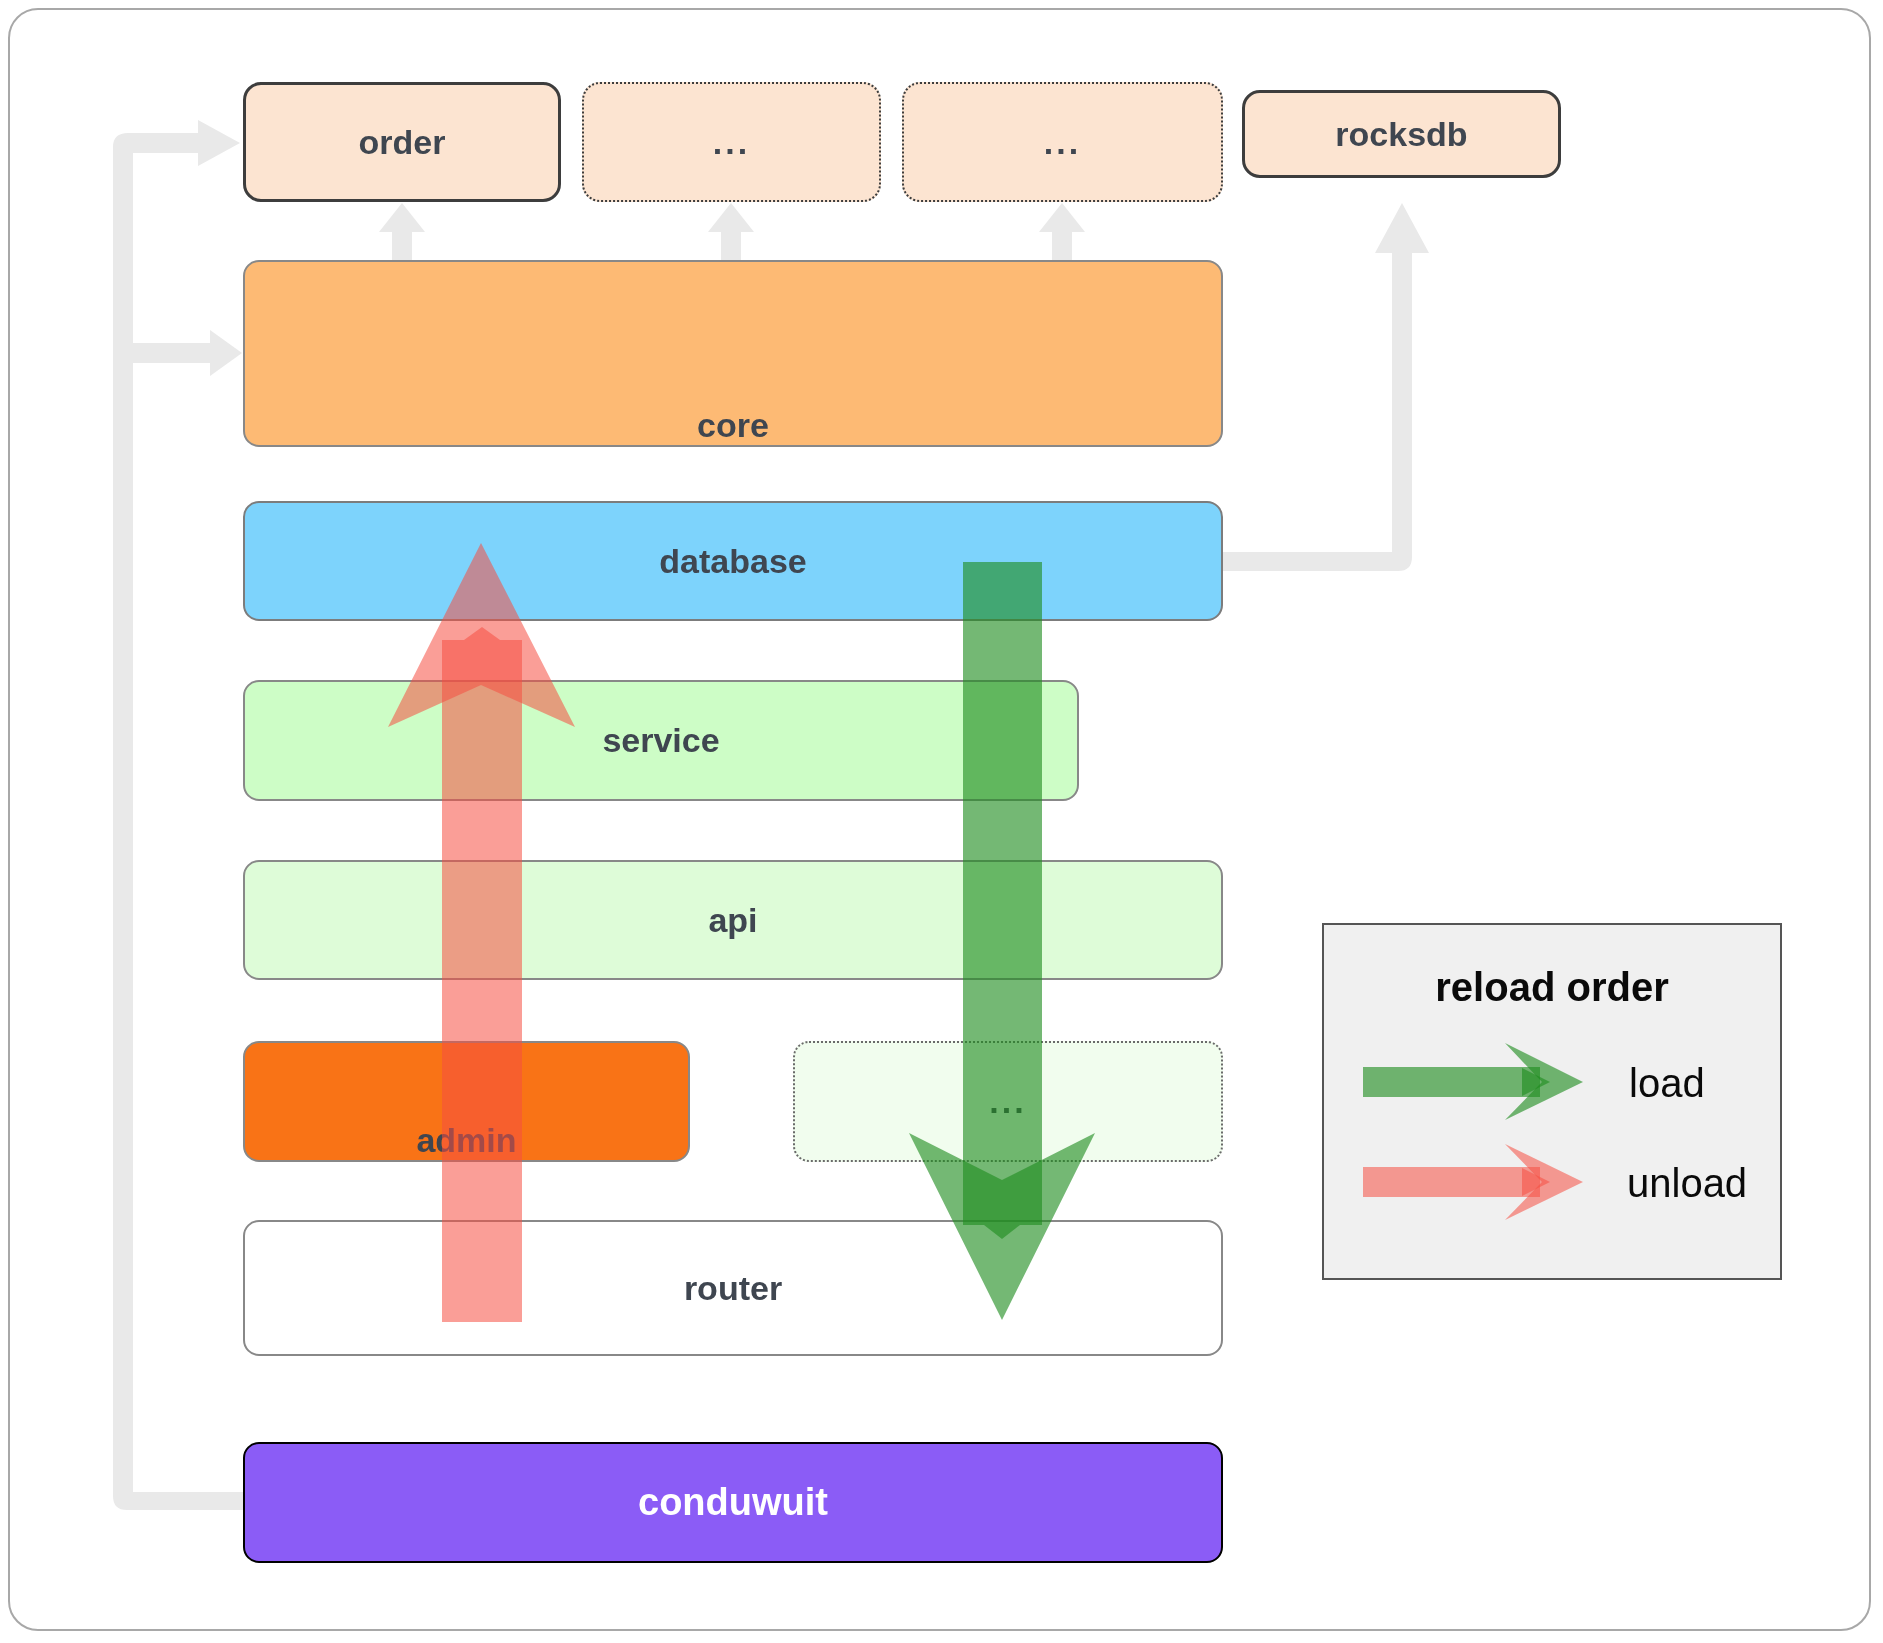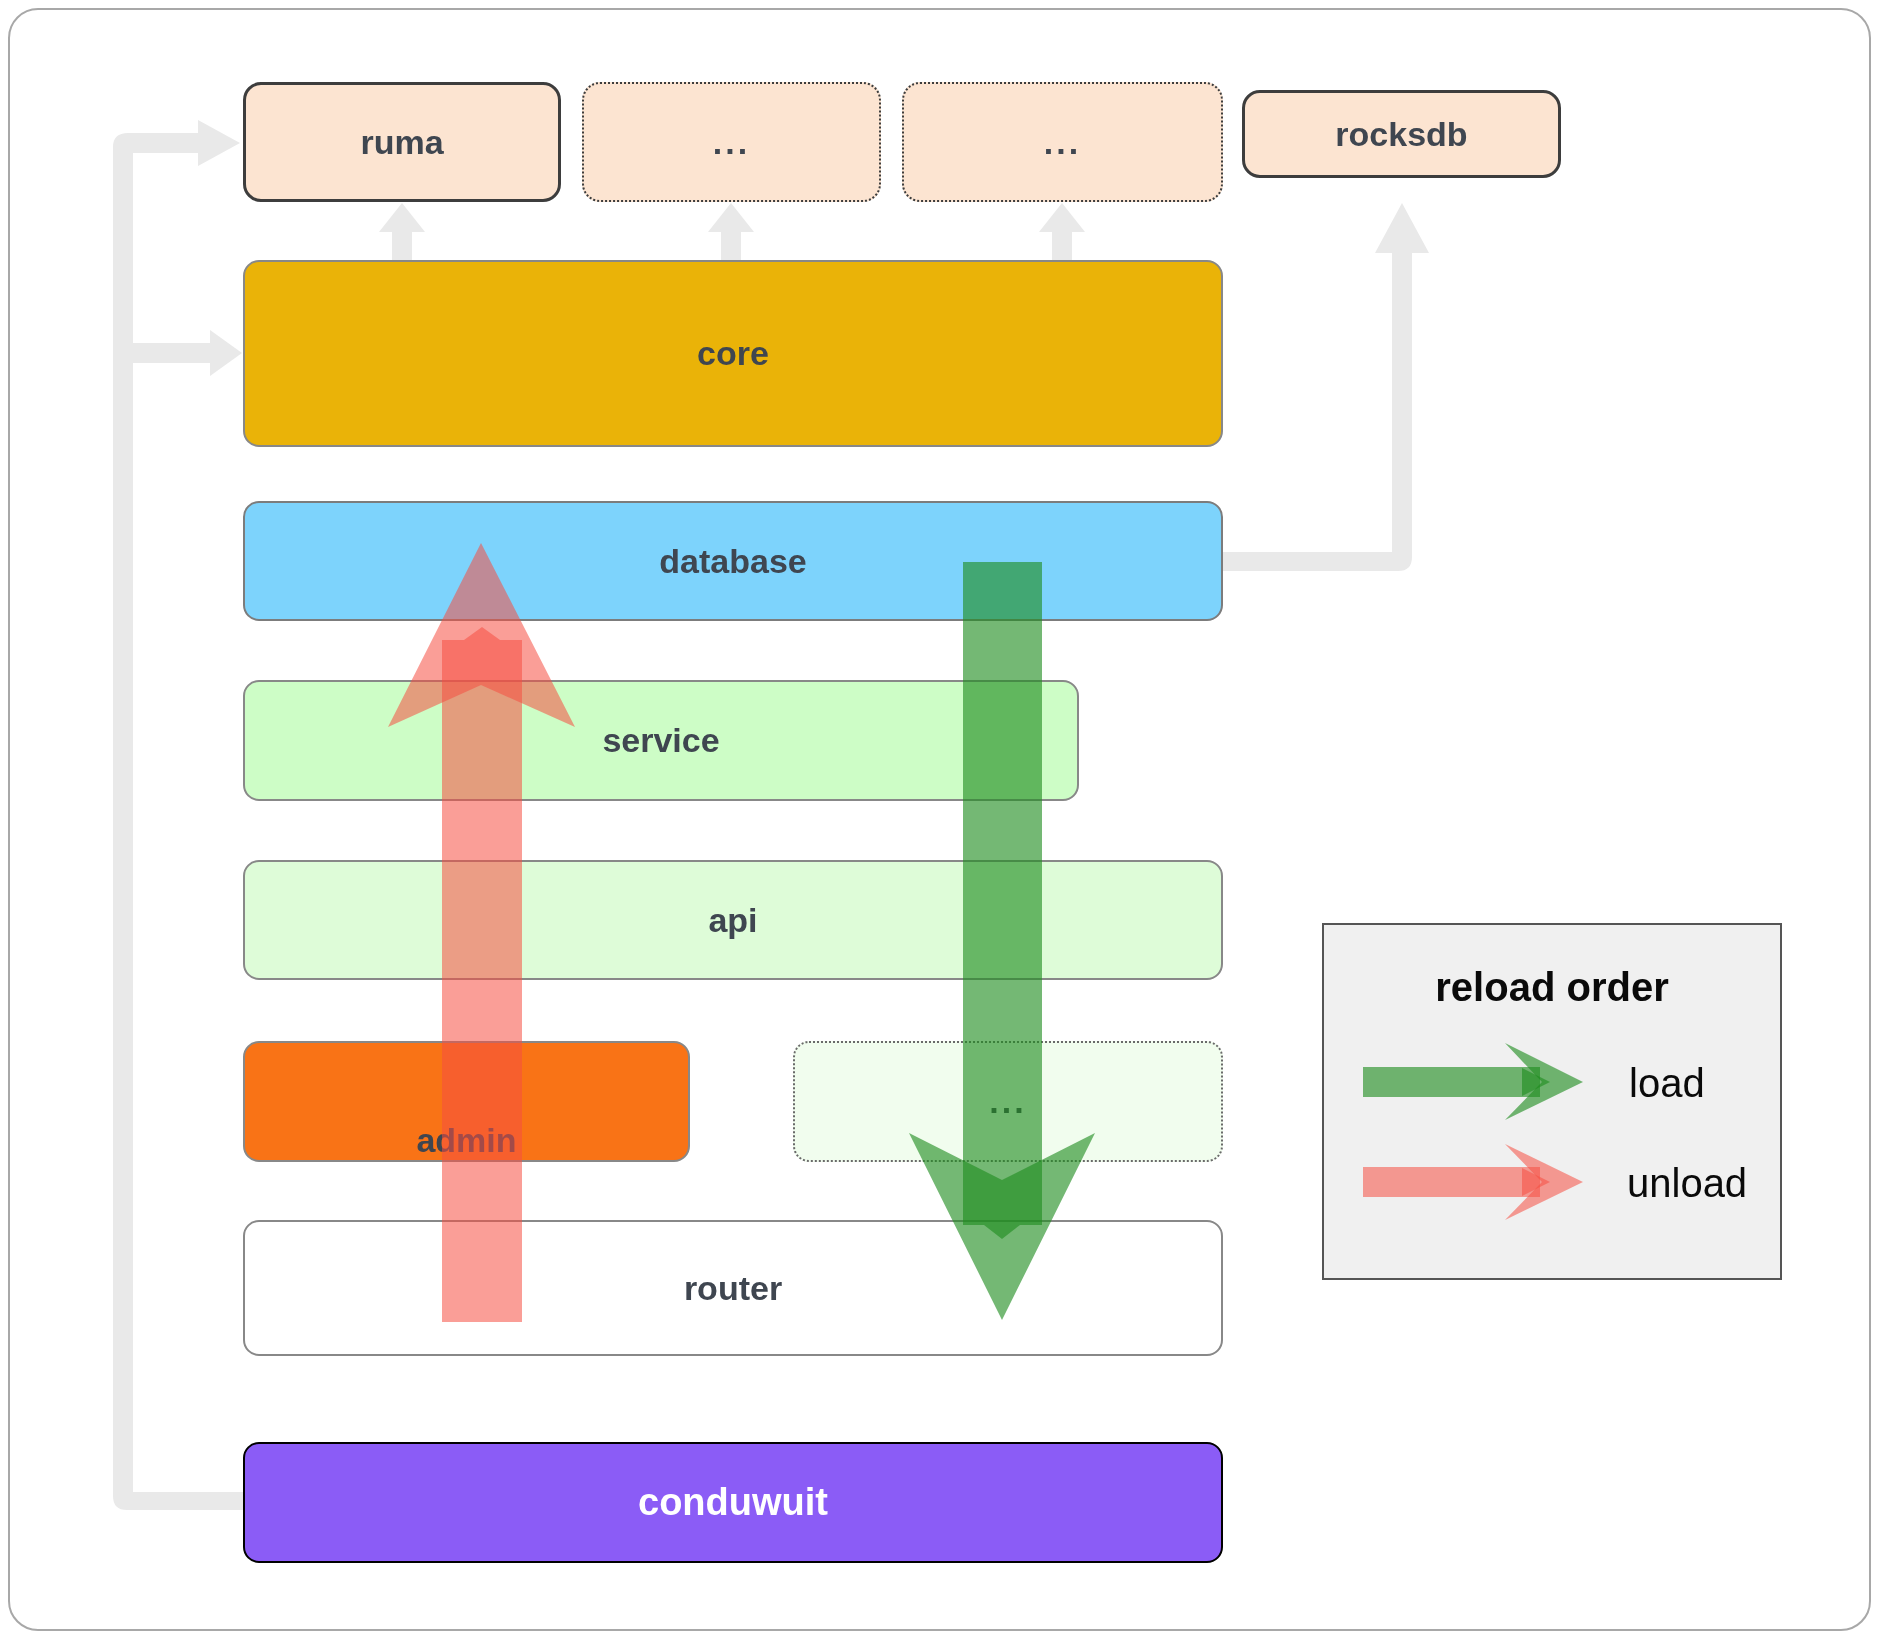--- a/index.html
+++ b/index.html
@@ -6,21 +6,21 @@
   body{font-family:"Liberation Sans","DejaVu Sans",sans-serif;}
   #stage{position:relative;width:1883px;height:1643px;background:#ffffff;overflow:hidden;}
   .frame{position:absolute;left:8px;top:8px;width:1863px;height:1623px;
          border:2px solid #a8a8a8;border-radius:30px;box-sizing:border-box;}
   .box{position:absolute;box-sizing:border-box;display:flex;align-items:center;justify-content:center;
        font-size:34px;font-weight:600;color:#3f4650;border-radius:16px;}
   .crate{background:#fce4d1;border:3px solid #3d3d3d;border-radius:18px;}
   .crate-dotted{background:#fce4d1;border:2px dotted #3d3d3d;border-radius:18px;font-weight:700;}
   .layer{border:2px solid #888888;}
   .dots{font-weight:700;letter-spacing:3px;}
-  #core-box{background:#eab308;}
+  #core-box{background:#fdba74;align-items:flex-end;}
   #database-box{background:#7dd3fc;border-color:#7c7c7c;}
   #service-box{background:#cdfdc6;}
   #api-box{background:#defcd8;}
   #admin-box{background:#f97316;align-items:flex-end;}
   #admin-ellipsis-box{background:#f1fdee;border:2px dotted #6a6a6a;}
   #router-box{background:#ffffff;}
   #conduwuit-box{background:#8b5cf6;border:2px solid #000000;color:#ffffff;font-weight:700;font-size:38px;}
   .svg-abs{position:absolute;left:0;top:0;pointer-events:none;}
   #legend-box{position:absolute;left:1322px;top:923px;width:460px;height:357px;box-sizing:border-box;
               background:#f0f0f0;border:2px solid #555555;}
@@ -47,21 +47,21 @@
 
       <polygon points="392,260 392,232 379,232 402,203 425,232 412,232 412,260"></polygon>
       <polygon points="721,260 721,232 708,232 731,203 754,232 741,232 741,260"></polygon>
       <polygon points="1052,260 1052,232 1039,232 1062,203 1085,232 1072,232 1072,260"></polygon>
 
       <path d="M1223,552 H1392 V253 H1375 L1402,203 L1429,253 H1412 V557 Q1412,571 1398,571 H1223 Z"></path>
     </g>
   </svg>
 
   <div class="box crate" style="left:243px;top:82px;width:318px;height:120px;">
-    <span>ruma</span>
+    <span>order</span>
   </div>
   <div class="box crate-dotted" style="left:582px;top:82px;width:299px;height:120px;">
     <span class="dots">...</span>
   </div>
   <div class="box crate-dotted" style="left:902px;top:82px;width:321px;height:120px;">
     <span class="dots">...</span>
   </div>
   <div class="box crate" style="left:1242px;top:90px;width:319px;height:88px;">
     <span>rocksdb</span>
   </div>

